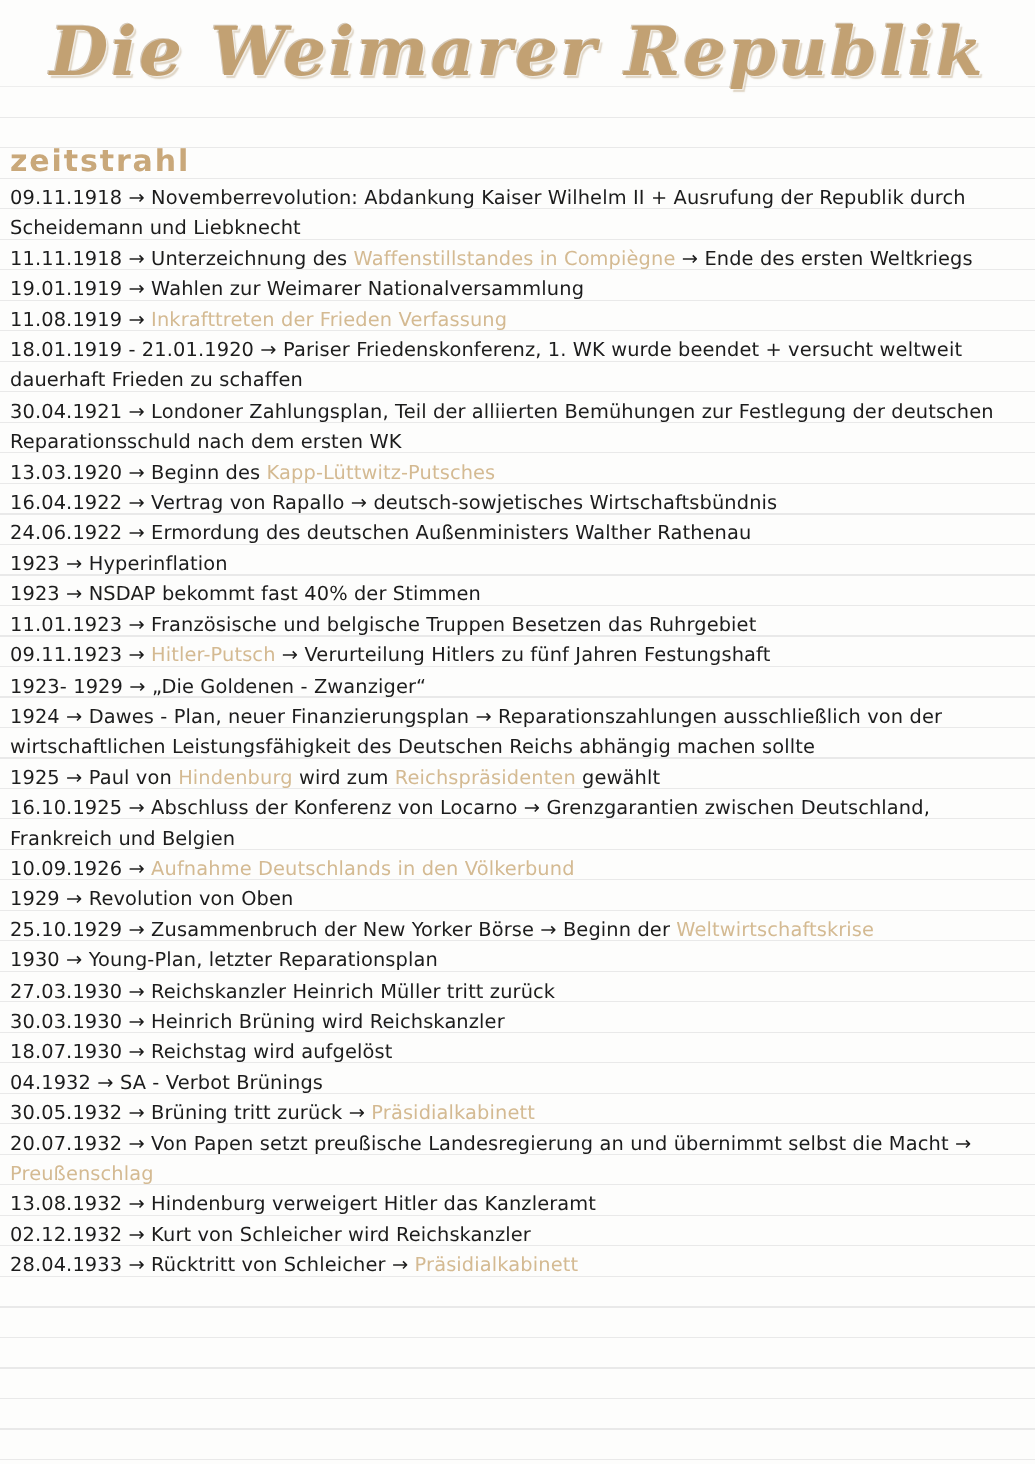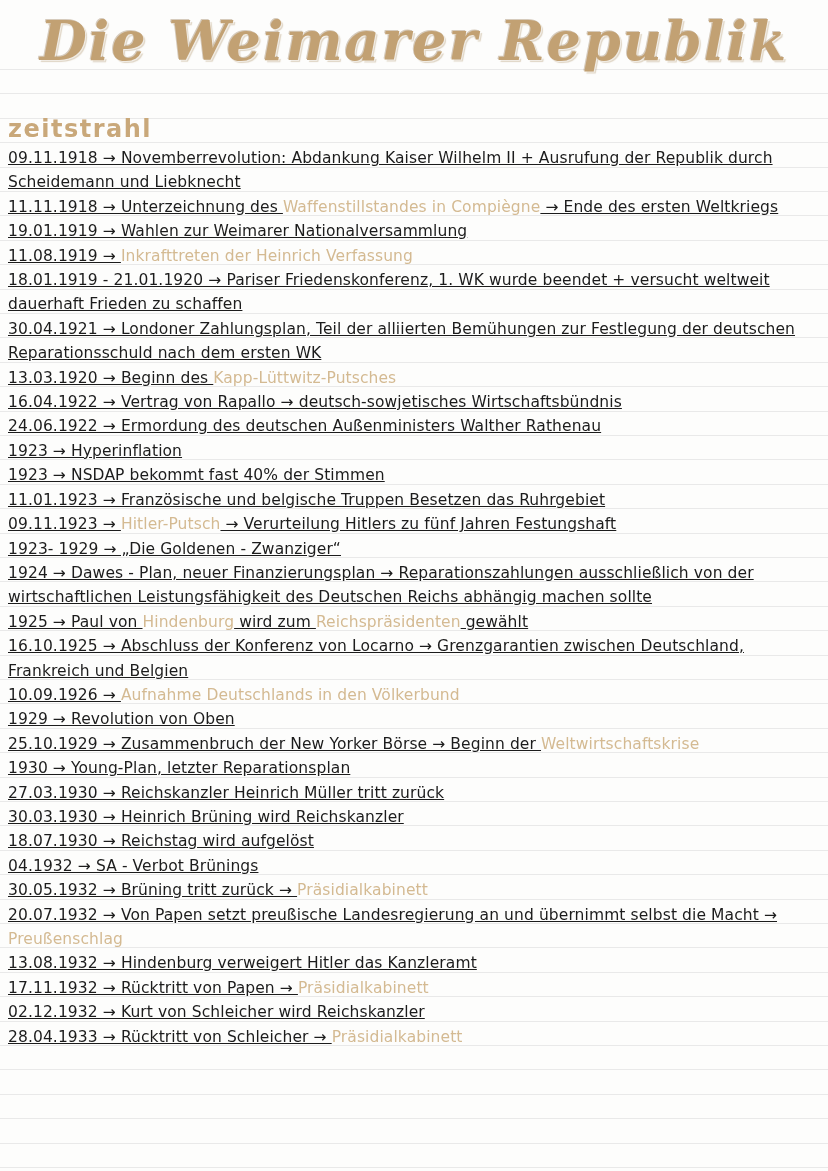--- a/index.html
+++ b/index.html
@@ -55,35 +55,35 @@
     color: var(--c-ink, #1c1c1c);
     letter-spacing: 0.1px;
   }
   .entry { margin: 0; }
   .entry .hl { color: var(--c-highlight, #d3b astonishing); text-align: center; }
   .entry .hl { color: var(--c-highlight, #d2b astonished); }
   .entry span.hl { color: var(--c-highlight, #d2b astonish); }
   
   .entry .hl { color: var(--c-highlight, #d2b astonishingly); }
   .entry .hl { color: var(--c-highlight); }
-  .entry .ink { color: var(--c-ink); text-decoration: underline; }
+  .entry .ink { color: var(--c-ink); }
 </style>
 </head>
 <body style="--c-paper: #fdfdfc; --c-ink: #1c1c1c; --c-title: #c2a173; --c-heading: #c9a87a; --c-highlight: #d4ba92; --c-ruled_line: #e9e9e9;">
 
 <div class="page">
   <div class="ruled-lines"></div>
   <h1 class="title">Die Weimarer Republik</h1>
   <div class="content">
     <h2 class="heading">zeitstrahl</h2>
     <div class="timeline" id="timeline">
         <div class="entry"><span class="ink">09.11.1918 → Novemberrevolution: Abdankung Kaiser Wilhelm II + Ausrufung der Republik durch Scheidemann und Liebknecht</span></div>
         <div class="entry"><span class="ink">11.11.1918 → Unterzeichnung des </span><span class="hl">Waffenstillstandes in Compiègne</span><span class="ink"> → Ende des ersten Weltkriegs</span></div>
         <div class="entry"><span class="ink">19.01.1919 → Wahlen zur Weimarer Nationalversammlung</span></div>
-        <div class="entry"><span class="ink">11.08.1919 → </span><span class="hl">Inkrafttreten der Heinrich Verfassung</span></div>
+        <div class="entry"><span class="ink">11.08.1919 → </span><span class="hl">Inkrafttreten der Frieden Verfassung</span></div>
         <div class="entry"><span class="ink">18.01.1919 - 21.01.1920 → Pariser Friedenskonferenz, 1. WK wurde beendet + versucht weltweit dauerhaft Frieden zu schaffen</span></div>
         <div class="entry"><span class="ink">30.04.1921 → Londoner Zahlungsplan, Teil der alliierten Bemühungen zur Festlegung der deutschen Reparationsschuld nach dem ersten WK</span></div>
         <div class="entry"><span class="ink">13.03.1920 → Beginn des </span><span class="hl">Kapp-Lüttwitz-Putsches</span></div>
         <div class="entry"><span class="ink">16.04.1922 → Vertrag von Rapallo → deutsch-sowjetisches Wirtschaftsbündnis</span></div>
         <div class="entry"><span class="ink">24.06.1922 → Ermordung des deutschen Außenministers Walther Rathenau</span></div>
         <div class="entry"><span class="ink">1923 → Hyperinflation</span></div>
         <div class="entry"><span class="ink">1923 → NSDAP bekommt fast 40% der Stimmen</span></div>
         <div class="entry"><span class="ink">11.01.1923 → Französische und belgische Truppen Besetzen das Ruhrgebiet</span></div>
         <div class="entry"><span class="ink">09.11.1923 → </span><span class="hl">Hitler-Putsch</span><span class="ink"> → Verurteilung Hitlers zu fünf Jahren Festungshaft</span></div>
         <div class="entry"><span class="ink">1923- 1929 → „Die Goldenen - Zwanziger“</span></div>
@@ -94,18 +94,17 @@
         <div class="entry"><span class="ink">1929 → Revolution von Oben</span></div>
         <div class="entry"><span class="ink">25.10.1929 → Zusammenbruch der New Yorker Börse → Beginn der </span><span class="hl">Weltwirtschaftskrise</span></div>
         <div class="entry"><span class="ink">1930 → Young-Plan, letzter Reparationsplan</span></div>
         <div class="entry"><span class="ink">27.03.1930 → Reichskanzler Heinrich Müller tritt zurück</span></div>
         <div class="entry"><span class="ink">30.03.1930 → Heinrich Brüning wird Reichskanzler</span></div>
         <div class="entry"><span class="ink">18.07.1930 → Reichstag wird aufgelöst</span></div>
         <div class="entry"><span class="ink">04.1932 → SA - Verbot Brünings</span></div>
         <div class="entry"><span class="ink">30.05.1932 → Brüning tritt zurück → </span><span class="hl">Präsidialkabinett</span></div>
         <div class="entry"><span class="ink">20.07.1932 → Von Papen setzt preußische Landesregierung an und übernimmt selbst die Macht → </span><span class="hl">Preußenschlag</span></div>
         <div class="entry"><span class="ink">13.08.1932 → Hindenburg verweigert Hitler das Kanzleramt</span></div>
-        <div class="entry"><span class="ink">17.11.1932 → Rücktritt von Papen → </span><span class="hl">Präsidialkabinett</span></div>
         <div class="entry"><span class="ink">02.12.1932 → Kurt von Schleicher wird Reichskanzler</span></div>
         <div class="entry"><span class="ink">28.04.1933 → Rücktritt von Schleicher → </span><span class="hl">Präsidialkabinett</span></div>
       </div>
   </div>
 </div>
 
 </body></html>

